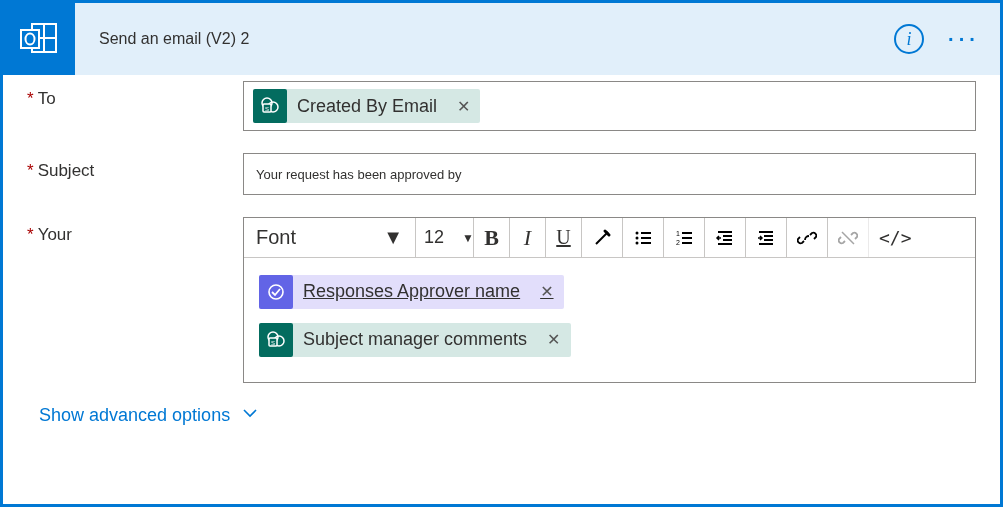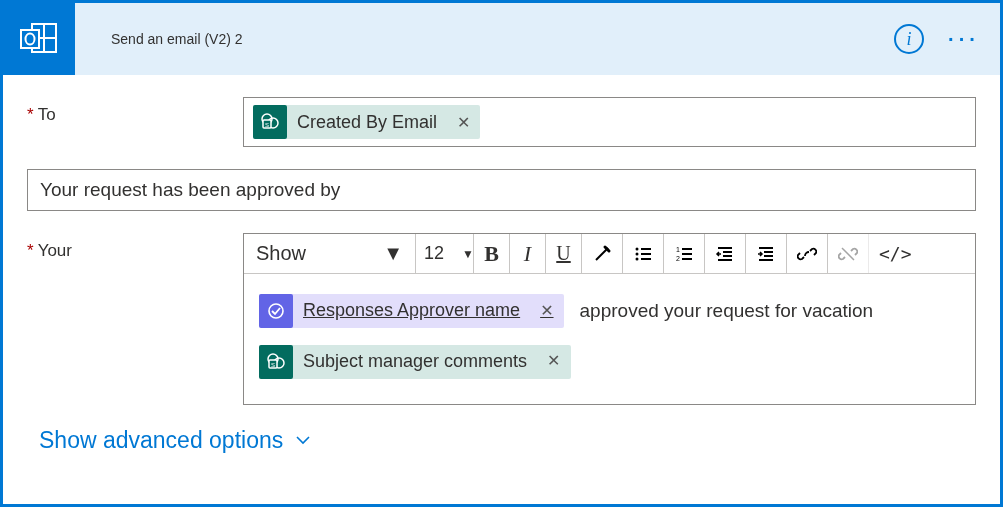--- a/index.html
+++ b/index.html
@@ -27,22 +27,22 @@
     width: 72px;
     height: 72px;
     background: #0078d4;
     display: flex;
     align-items: center;
     justify-content: center;
     flex-shrink: 0;
   }
   .header-title {
     flex: 1;
-    padding-left: 36px;
-    font-size: 14px;
+    padding-left: 24px;
+    font-size: 16px;
     color: #323130;
   }
   .header-info {
     width: 30px;
     height: 30px;
     border: 2px solid #0078d4;
     border-radius: 50%;
     color: #0078d4;
     font-size: 18px;
     display: flex;
@@ -53,21 +53,21 @@
     font-family: serif;
   }
   .header-more {
     color: #0078d4;
     letter-spacing: 4px;
     font-size: 20px;
     margin-right: 20px;
     font-weight: bold;
   }
   .form-area {
-    padding: 22px 24px 10px 24px;
+    padding: 6px 24px 10px 24px;
   }
   .row {
     display: flex;
     align-items: flex-start;
     margin-bottom: 22px;
   }
   .label-cell {
     width: 216px;
     flex-shrink: 0;
     font-size: 17px;
@@ -85,21 +85,21 @@
     min-height: 42px;
     padding: 4px 6px;
     display: flex;
     align-items: center;
     flex-wrap: wrap;
   }
   .subject-input {
     border: none;
     outline: none;
     width: 100%;
-    font-size: 19px;
+    font-size: 13px;
     font-family: inherit;
     padding: 4px 6px;
     color: #323130;
   }
   .token {
     display: inline-flex;
     align-items: center;
     height: 34px;
     border-radius: 2px;
     font-size: 18px;
@@ -169,21 +169,21 @@
   .body-line {
     display: flex;
     align-items: center;
     flex-wrap: wrap;
     margin-bottom: 8px;
   }
   .inline-text { margin-left: 10px; }
   .advanced {
     margin: 8px 0 0 12px;
     color: #0078d4;
-    font-size: 23px;
+    font-size: 18px;
     display: flex;
     align-items: center;
     cursor: pointer;
   }
   .adv-caret {
     margin-left: 12px;
   }
   .disabled-icon { opacity: 0.35; }
 </style>
 </head>
@@ -220,32 +220,33 @@
               <text x="7" y="14.5" fill="#fff" font-size="6" text-anchor="middle" font-family="Arial">S</text>
             </svg>
           </span>
           <span class="token-label">Created By Email</span>
           <span class="token-x">✕</span>
         </span>
       </div>
     </div>
 
     <div class="row">
+      <div class="label-cell"><span class="req">*</span><span>Subject</span></div>
       <div class="field">
         <input class="subject-input" value="Your request has been approved by" style="">
       </div>
     </div>
 
     <div class="row">
       <div class="label-cell"><span class="req">*</span><span>Your</span></div>
       <div class="body-wrapper">
 
         <div class="toolbar">
           <div class="tb-btn tb-font">
-            <span>Show</span>
+            <span>Font</span>
             <span>▼</span>
           </div>
           <div class="tb-btn tb-size">
             <span>12</span>
             <span class="tb-caret">▼</span>
           </div>
           <div class="tb-btn bold">B</div>
           <div class="tb-btn italic">I</div>
           <div class="tb-btn underline">U</div>
           <div class="tb-btn">
@@ -312,21 +313,20 @@
             <span class="token token-apr">
               <span class="token-icon tik-apr">
                 <svg width="20" height="20" viewBox="0 0 20 20">
                     <circle cx="10" cy="10" r="7" fill="none" stroke="#fff" stroke-width="1.6"></circle>
                     <path d="M6 10 L9 13 L14 7" fill="none" stroke="#fff" stroke-width="1.8"></path>
                   </svg>
               </span>
               <span class="token-label">Responses Approver name</span>
               <span class="token-x">✕</span>
             </span>
-            <span class="inline-text">approved your request for vacation</span>
           </div>
           <div class="body-line">
             <span class="token token-sp">
               <span class="token-icon tik-sp">
                 <svg width="20" height="20" viewBox="0 0 20 20">
                   <circle cx="7" cy="7" r="5" fill="none" stroke="#fff" stroke-width="1.5"></circle>
                   <circle cx="13" cy="11" r="5" fill="none" stroke="#fff" stroke-width="1.5"></circle>
                   <rect x="3" y="8" width="8" height="8" rx="1" fill="#036c5f" stroke="#fff" stroke-width="1.5"></rect>
                   <text x="7" y="14.5" fill="#fff" font-size="6" text-anchor="middle" font-family="Arial">S</text>
                 </svg>

